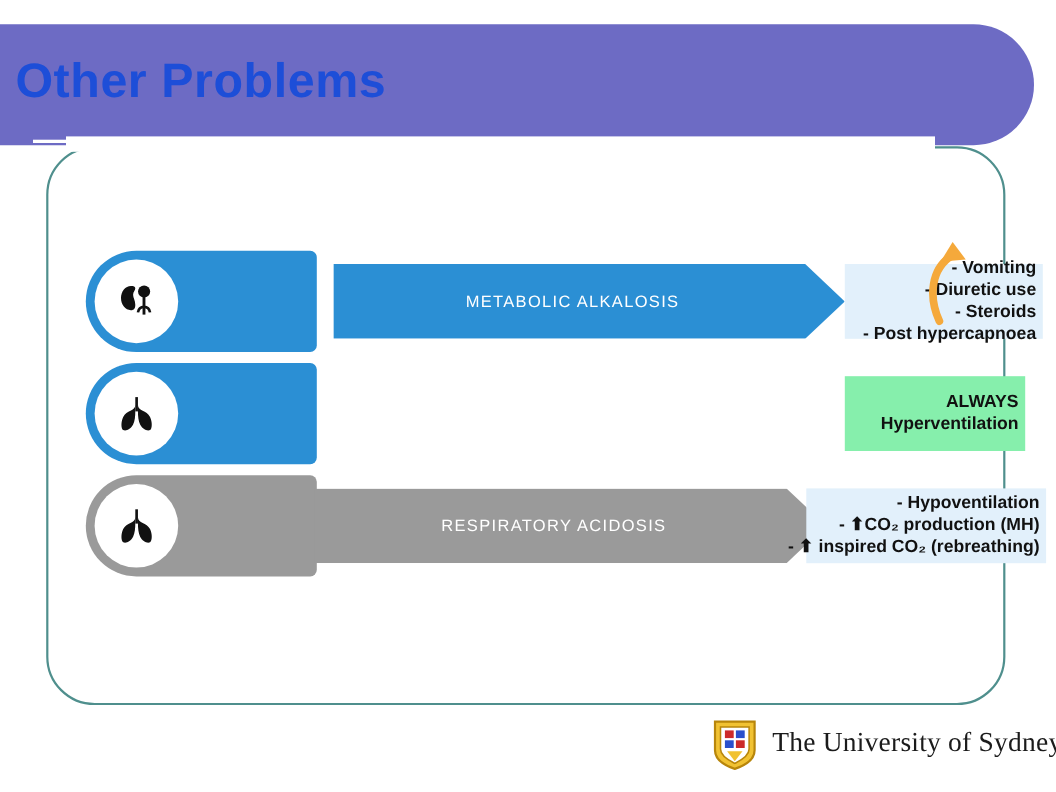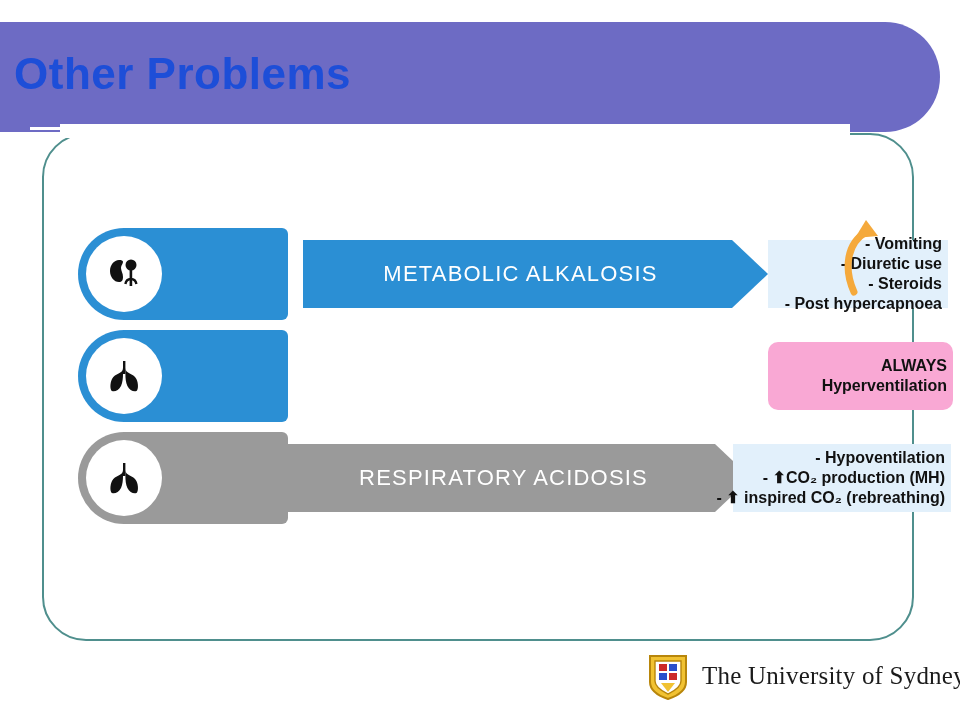--- a/index.html
+++ b/index.html
@@ -119,21 +119,21 @@
 
   
   .arrow {
     position: absolute;
     top: 12px;
     height: 68px;
     display: flex;
     align-items: center;
     justify-content: center;
     color: #ffffff;
-    font-size: 22px;
+    font-size: 15px;
     letter-spacing: 1.2px;
     box-sizing: border-box;
   }
   .arrow-blue {
     background: #2b8fd4;
     clip-path: polygon(0 0, calc(100% - 36px) 0, 100% 50%, calc(100% - 36px) 100%, 0 100%);
   }
   .arrow-grey {
     background: #9a9a9a;
     clip-path: polygon(0 0, calc(100% - 36px) 0, 100% 50%, calc(100% - 36px) 100%, 0 100%);
@@ -154,21 +154,21 @@
     justify-content: center;
     font-size: 16px;
     font-weight: bold;
     color: #111111;
     line-height: 1.25;
     box-sizing: border-box;
     padding-right: 6px;
     text-align: right;
   }
   .note-1 { left: 690px; width: 180px; background: #e2f0fb; }
-  .note-2 { left: 690px; width: 185px; background: #f9a8d4; border-radius: 10px; }
+  .note-2 { left: 690px; width: 164px; background: #86efac; }
   .note-3 { left: 655px; width: 218px; background: #e2f0fb; }
   .note div { white-space: nowrap; }
 
   
   .orange-arrow {
     position: absolute;
     left: 840px;
     top: 210px;
     width: 60px;
     height: 90px;

